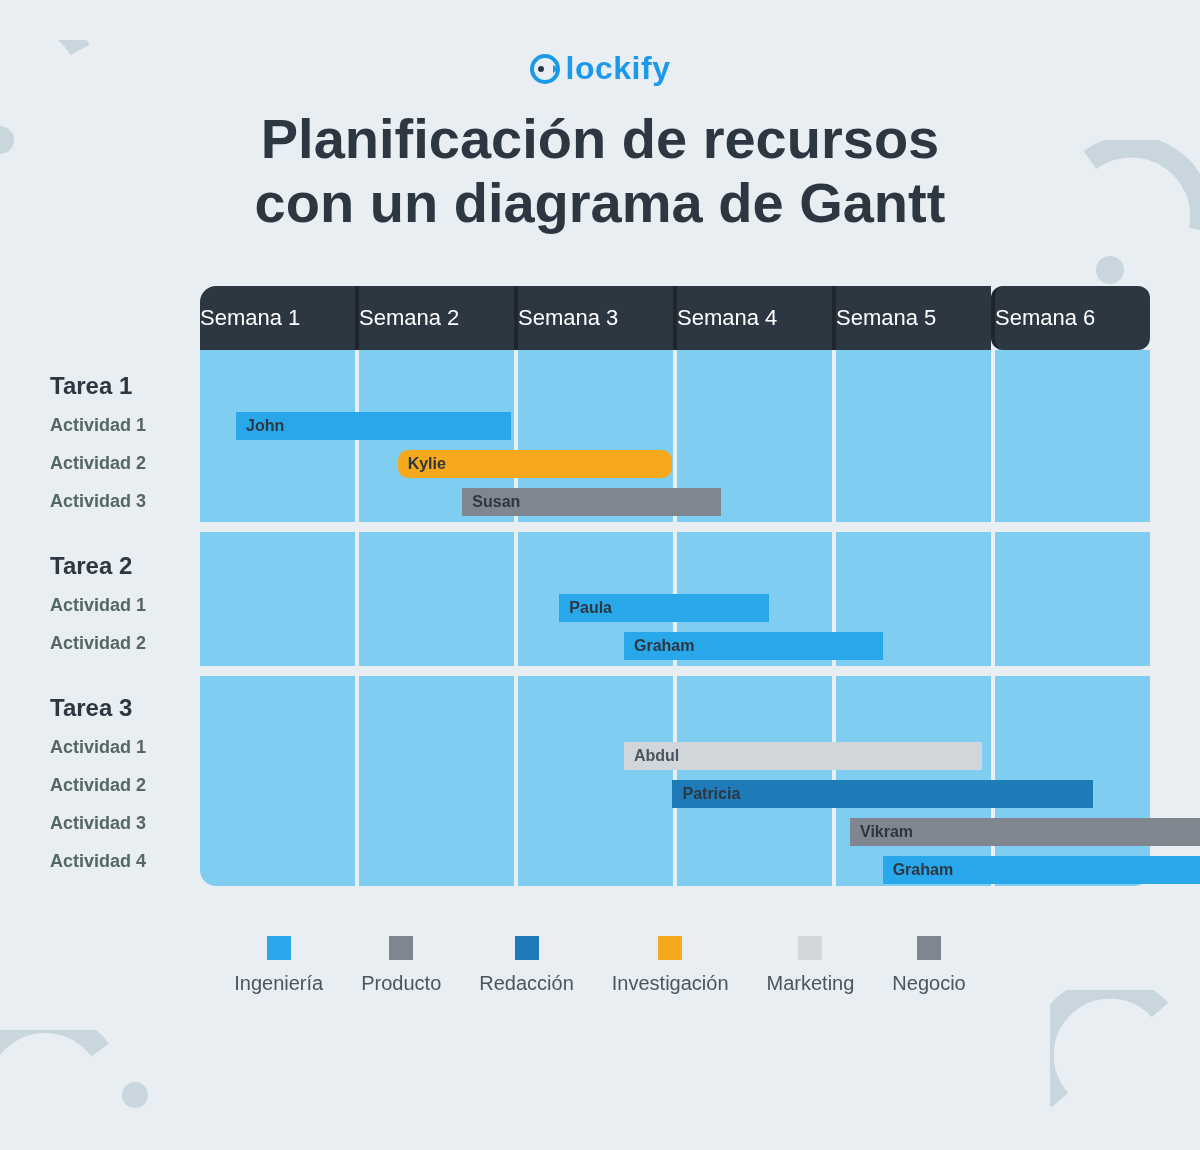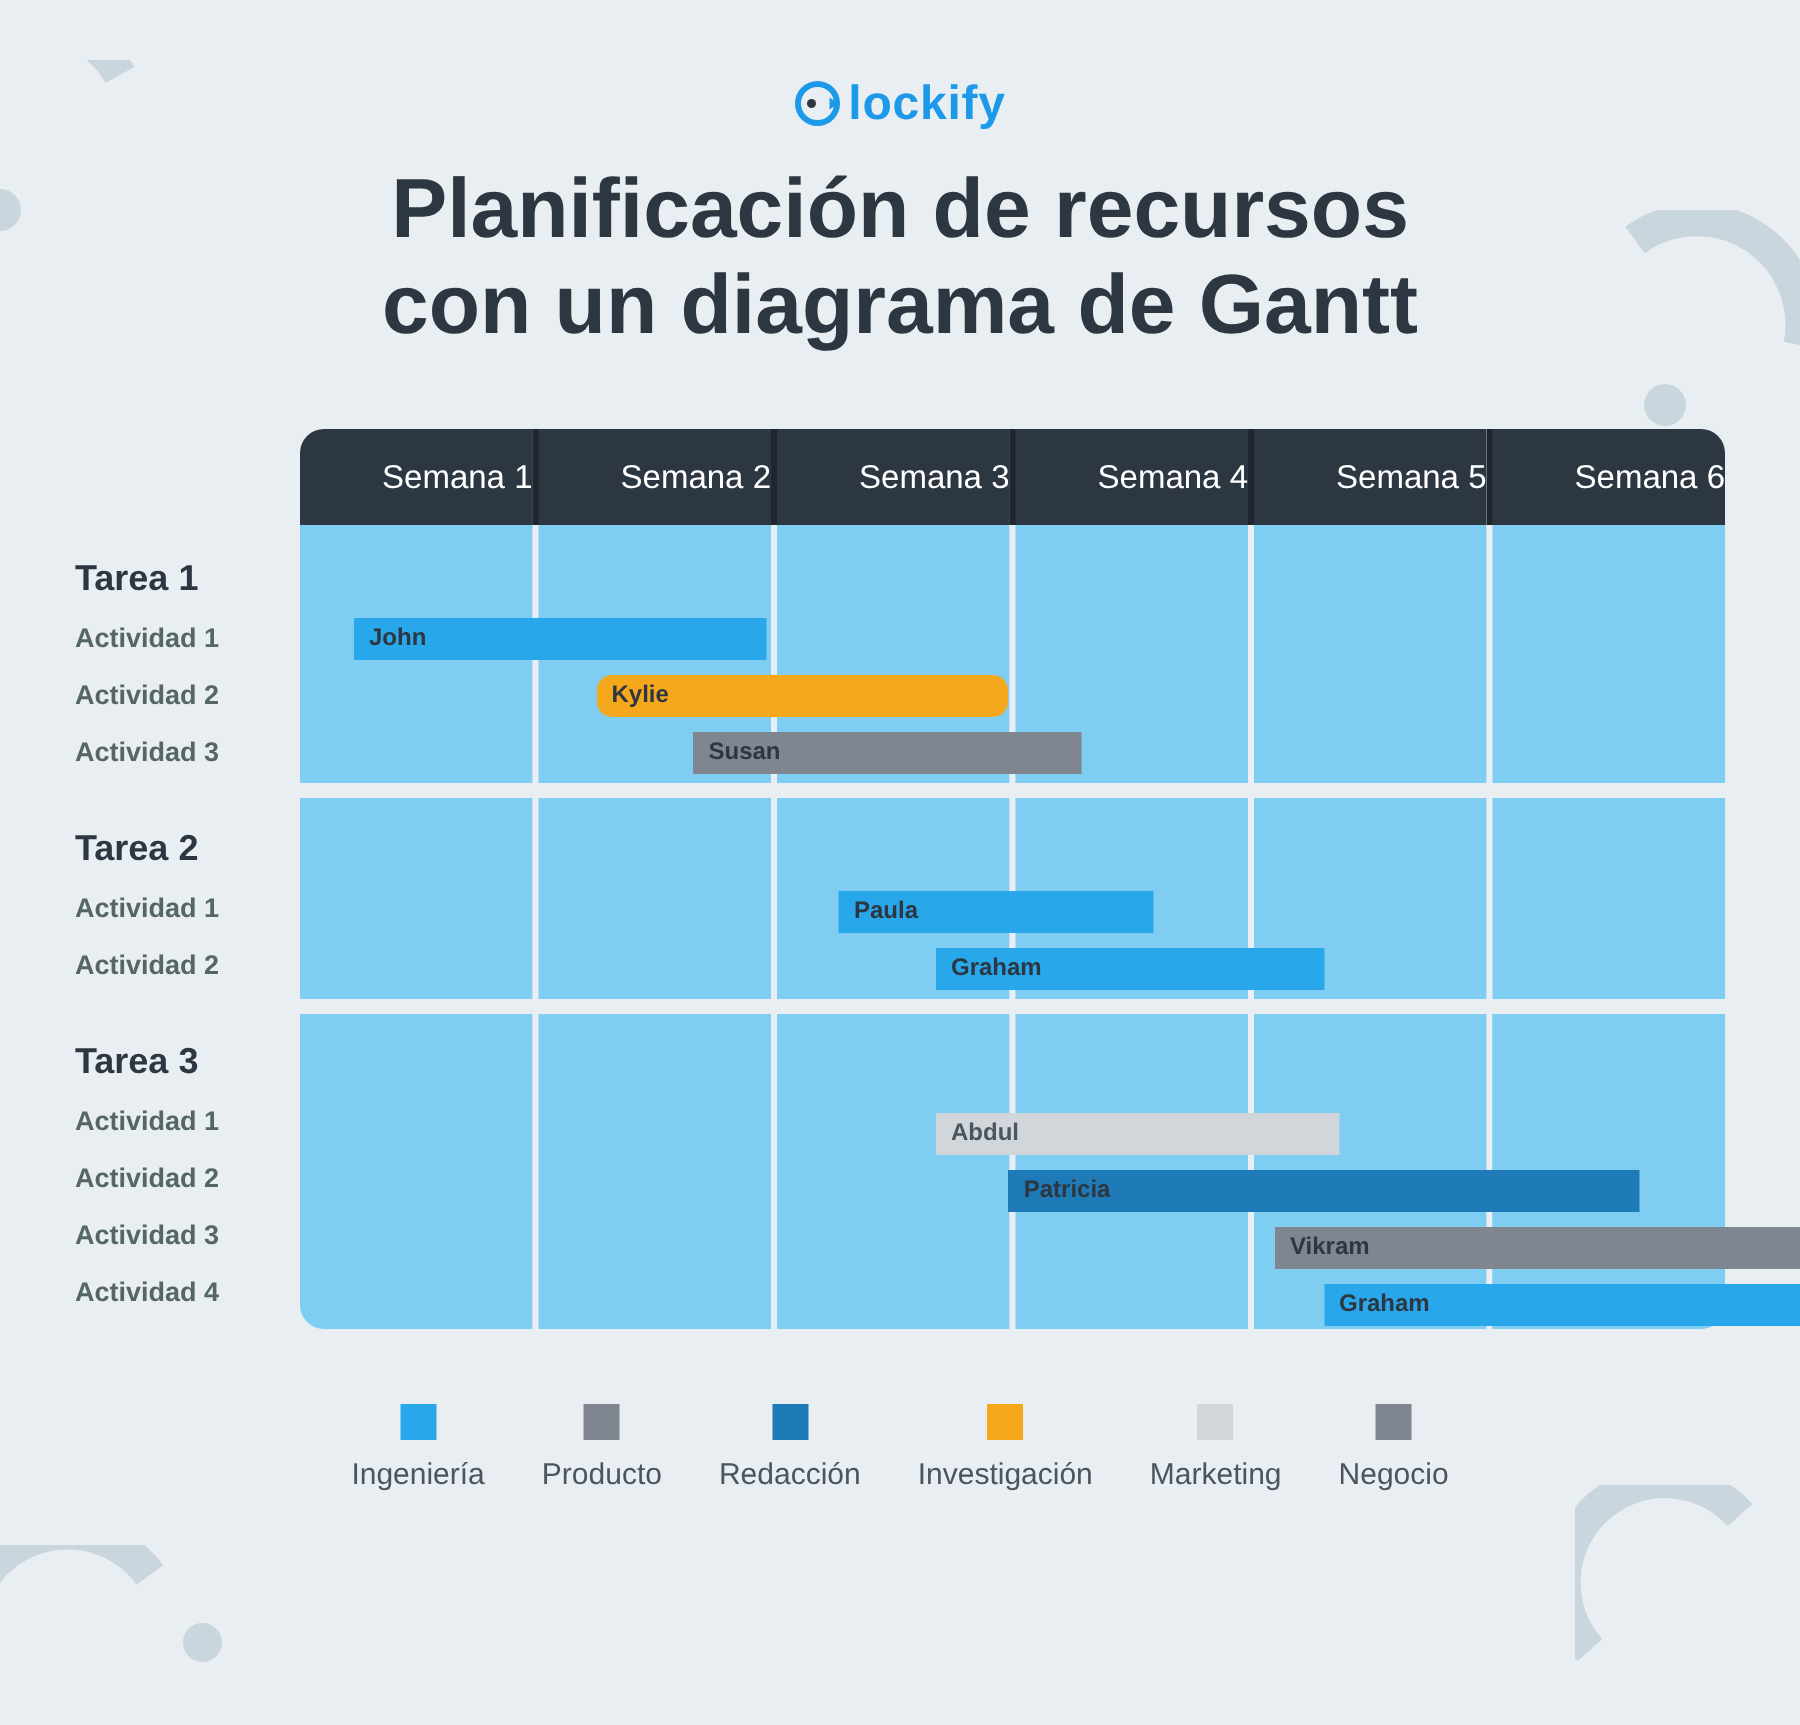--- a/index.html
+++ b/index.html
@@ -39,24 +39,24 @@
   
   .gantt{display:flex;gap:0;}
   .labels{width:150px;flex:0 0 150px;}
   .labels-head{height:64px;}
   .task{font-size:24px;font-weight:700;padding:22px 0 6px;}
   .act{font-size:18px;font-weight:600;color:#566;line-height:38px;height:38px;}
   .gap{height:10px;}
   
   .grid{flex:1;position:relative;}
   .cols{display:flex;}
-  .hcol{flex:1;background:var(--header);color:#fff;text-align:right;font-size:22px;height:64px;line-height:64px;}
+  .hcol{flex:1;background:var(--header);color:#fff;text-align:left;font-size:22px;height:64px;line-height:64px;}
   .hcol+.hcol{border-left:4px solid #1f262e;}
   .hcol:first-child{border-top-left-radius:16px;}
-  .hcol:last-child{border-top-right-radius:16px;}
+  .hcol:last-child{border-top-right-radius:16px;border-radius:12px;}
   
   .block{display:flex;}
   .bcol{flex:1;background:var(--cell);}
   .bcol+.bcol{border-left:4px solid var(--cell-border);}
   .sep{height:10px;}
   .last .bcol:first-child{border-bottom-left-radius:16px;}
   .last .bcol:last-child{border-bottom-right-radius:16px;}
   
   .bars{position:absolute;inset:0;top:64px;pointer-events:none;}
   .bar{position:absolute;height:28px;display:flex;align-items:center;padding:0 10px;font-size:16px;font-weight:600;color:var(--ink);box-sizing:border-box;margin-left:36px;}
@@ -166,21 +166,21 @@
             <div class="bcol"></div>
             <div class="bcol"></div>
           </div>
         </div>
       <div class="bars" id="bars">
           <div class="bar" style="left: 0px; width: 274.832px; top: 62px; background: var(--ingenieria);">John</div>
           <div class="bar" style="left: 161.666px; width: 274.832px; top: 100px; background: var(--investigacion); border-radius: 10px;">Kylie</div>
           <div class="bar" style="left: 226.332px; width: 258.666px; top: 138px; background: var(--producto);">Susan</div>
           <div class="bar" style="left: 323.332px; width: 210.166px; top: 244px; background: var(--ingenieria);">Paula</div>
           <div class="bar" style="left: 387.998px; width: 258.666px; top: 282px; background: var(--ingenieria);">Graham</div>
-          <div class="bar" style="left: 387.998px; width: 269px; top: 392px; background: var(--marketing); color: rgb(74, 85, 96);">Abdul</div>
+          <div class="bar" style="left: 387.998px; width: 358px; top: 392px; background: var(--marketing); color: rgb(74, 85, 96);">Abdul</div>
           <div class="bar" style="left: 436.498px; width: 420.332px; top: 430px; background: var(--redaccion);">Patricia</div>
           <div class="bar" style="left: 614px; width: 410px; top: 468px; background: var(--negocio);">Vikram</div>
           <div class="bar" style="left: 646.664px; width: 323.332px; top: 506px; background: var(--ingenieria);">Graham</div>
         </div>
     </div>
   </div>
 
   <div class="legend" id="legend">
       <div class="li">
         <span class="sw" style="background: var(--ingenieria);"></span>

